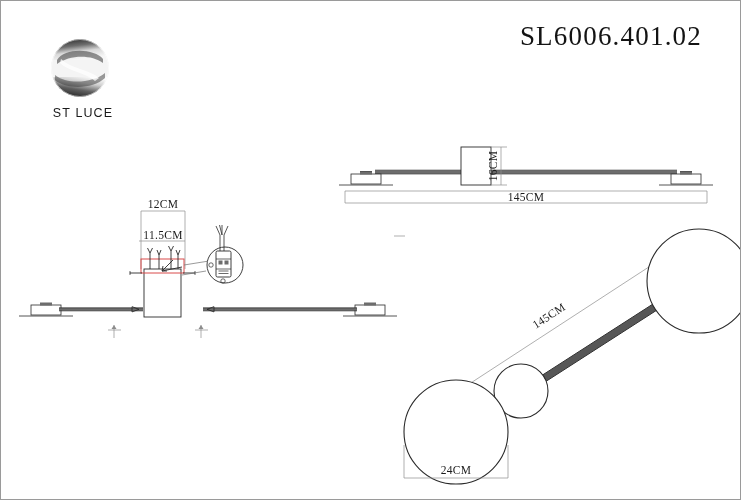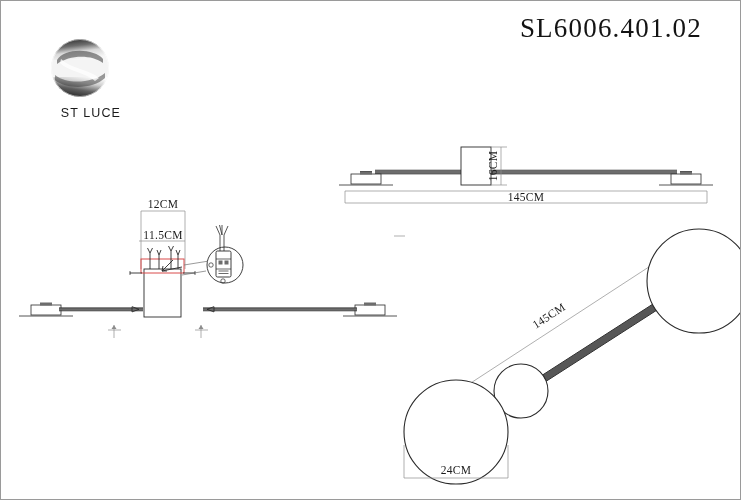--- a/index.html
+++ b/index.html
@@ -36,26 +36,26 @@
     position: relative;
     background: #f2f2f2;
   }
   #logo-mark svg { display: block; }
   #logo-wordmark {
     margin-top: 9px;
     font-family: "Liberation Sans", sans-serif;
     font-size: 12.5px;
     letter-spacing: 1.1px;
     color: #1a1a1a;
-    text-align: right;
+    text-align: center;
     width: 76px;
   }
   #doc-title {
     right: 38px;
-    top: 12px;
+    top: 20px;
     font-family: "Liberation Serif", serif;
     font-size: 27px;
     letter-spacing: 1.2px;
     color: #131313;
     white-space: nowrap;
   }
 
   
   .draw { position: absolute; }
   .draw svg { display: block; overflow: visible; }

